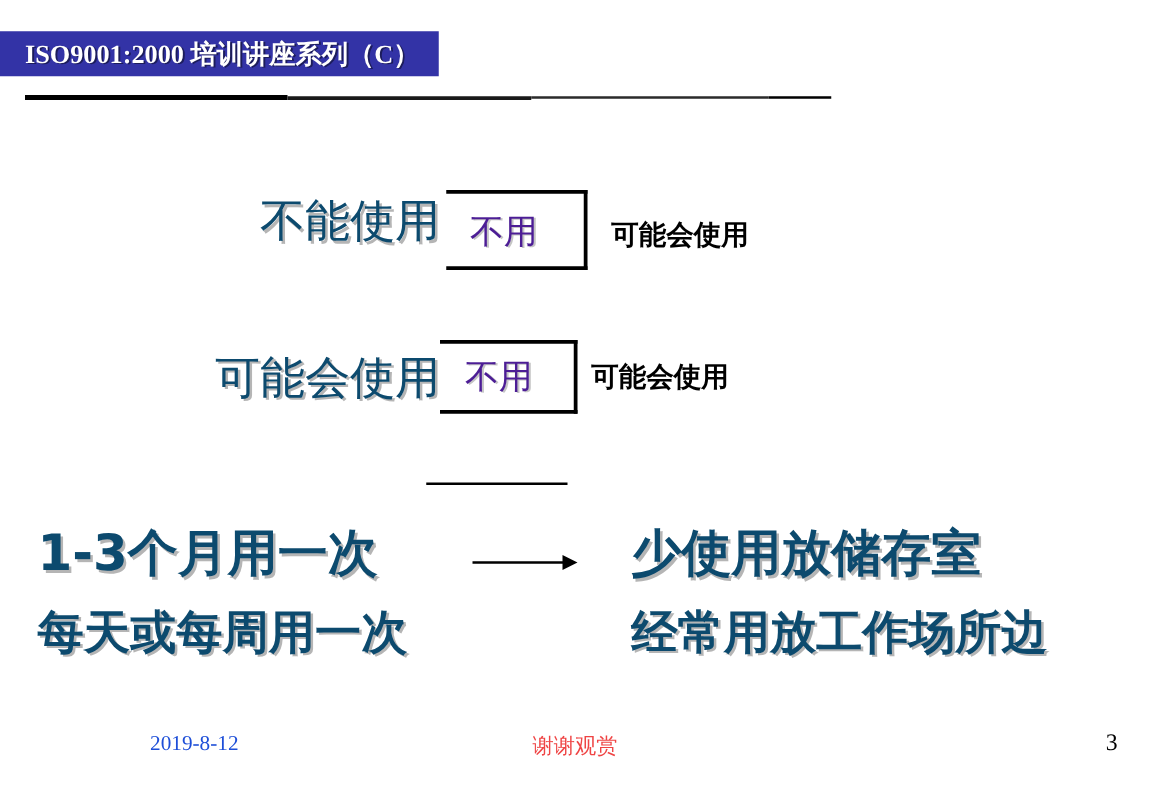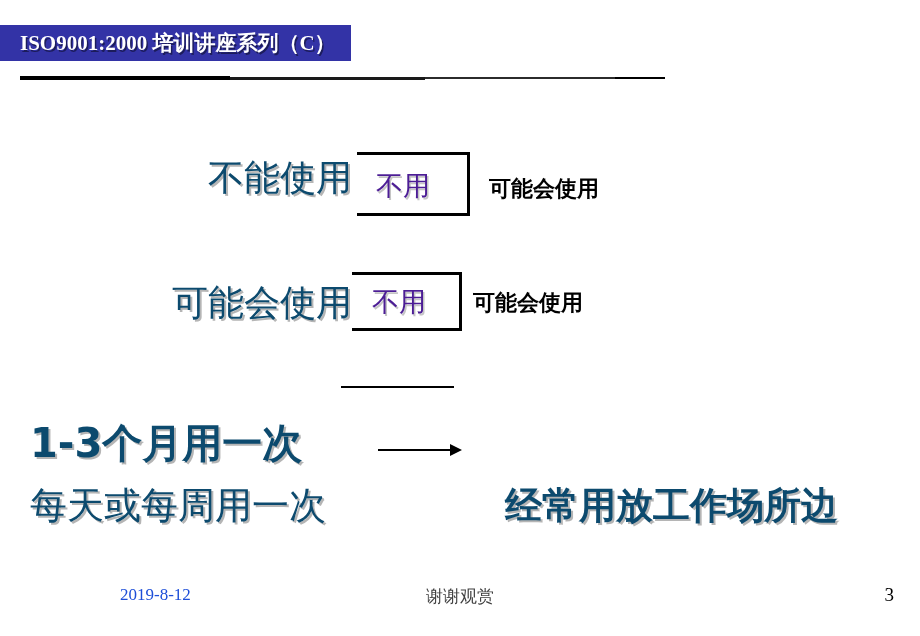--- a/index.html
+++ b/index.html
@@ -171,21 +171,21 @@
     border-left: 12px solid #000;
     border-top: 6px solid transparent;
     border-bottom: 6px solid transparent;
   }
 
   
   #row6-label {
     left: 30px;
     top: 487px;
     font-size: 37px;
-    font-weight: normal;
+    font-weight: bold;
   }
   #row6-outcome {
     left: 505px;
     top: 487px;
     font-size: 37px;
     font-weight: bold;
   }
 
   
   #footer-date {
@@ -198,21 +198,21 @@
     white-space: nowrap;
   }
   #footer-center {
     position: absolute;
     left: 0;
     right: 0;
     top: 585px;
     text-align: center;
     font-family: "DejaVu Sans", "Liberation Sans", sans-serif;
     font-size: 17px;
-    color: #404040;
+    color: #ef4444;
   }
   #footer-page {
     position: absolute;
     right: 26px;
     top: 584px;
     font-family: "Liberation Serif", "DejaVu Serif", serif;
     font-size: 19px;
     color: #000;
   }
 </style>
@@ -243,20 +243,21 @@
   <div class="bracket-label" id="bracket-2-label">不用</div>
   <div class="cjk outcome-small" id="outcome-3">可能会使用</div>
 
   <div id="row4-underline"></div>
 
   <div class="cjk shadowed" id="row5-label">1-3个月用一次</div>
   <div id="arrow-wrap">
     <div id="arrow-shaft"></div>
     <div id="arrow-head"></div>
   </div>
+  <div class="cjk shadowed" id="row5-outcome">少使用放储存室</div>
 
   <div class="cjk shadowed" id="row6-label">每天或每周用一次</div>
   <div class="cjk shadowed" id="row6-outcome">经常用放工作场所边</div>
 
   <div id="footer-date">2019-8-12</div>
   <div id="footer-center">谢谢观赏</div>
   <div id="footer-page">3</div>
 
 </div>
 

